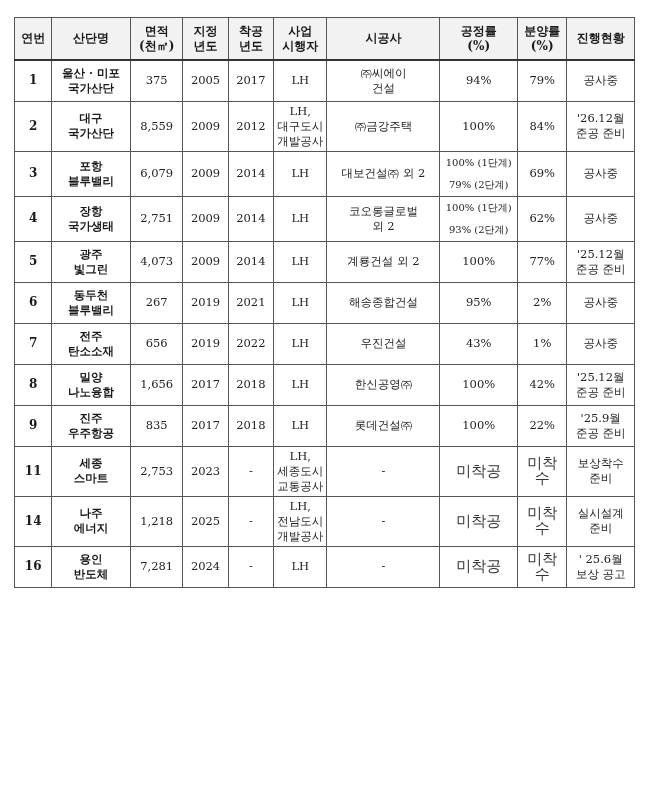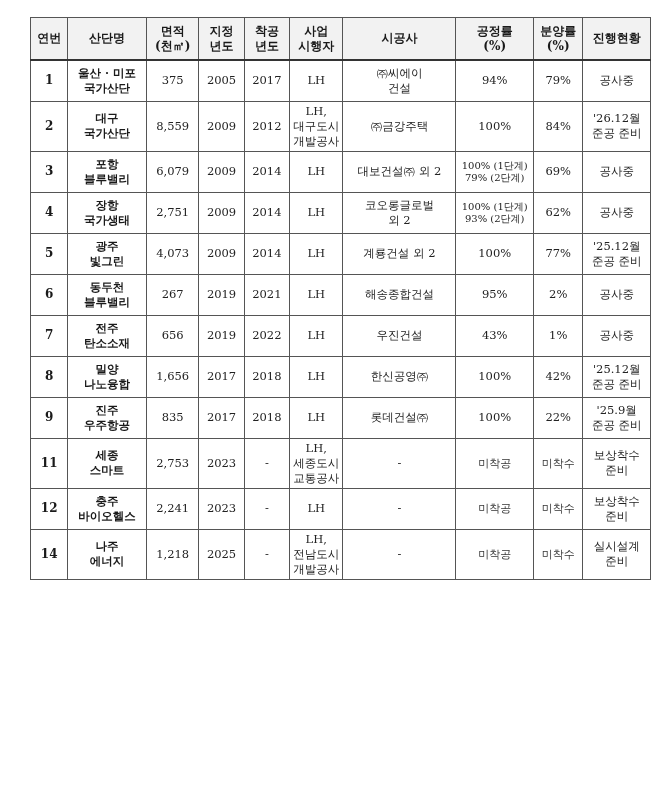--- a/index.html
+++ b/index.html
@@ -9,21 +9,21 @@
     }
     body {
       width: 657px;
       height: 800px;
       position: relative;
       font-family: "DejaVu Serif", "Liberation Serif", serif;
       color: #222222;
     }
     .table-wrap {
       position: absolute;
-      left: 30px;
+      left: 14px;
       top: 17px;
     }
     table {
       border-collapse: collapse;
       table-layout: fixed;
       width: 621px;
     }
     th, td {
       border: 1px solid #555555;
       text-align: center;
@@ -44,22 +44,22 @@
     thead tr {
       border-bottom: 2px solid #333;
     }
     tbody tr { height: 41px; }
     tbody tr.tall { height: 50px; }
     td.col-no, td.col-name {
       font-weight: bold;
       color: #1a1a1a;
     }
     td.col-no { font-size: 12px; }
-    td.small { font-size: 10px; line-height: 12px; }
-    td.sans { font-family: "DejaVu Sans", "Liberation Sans", sans-serif; font-size: 11px; color: #333; }
+    td.small { font-size: 10px; line-height: 22px; }
+    td.sans { font-family: "DejaVu Sans", "Liberation Sans", sans-serif; font-size: 15px; color: #333; }
     col.c0 { width: 37px; }
     col.c1 { width: 78px; }
     col.c2 { width: 52px; }
     col.c3 { width: 45px; }
     col.c4 { width: 45px; }
     col.c5 { width: 53px; }
     col.c6 { width: 112px; }
     col.c7 { width: 77px; }
     col.c8 { width: 49px; }
     col.c9 { width: 67px; }
@@ -238,45 +238,45 @@
           <td>-</td>
           <td>LH,
 세종도시
 교통공사</td>
           <td>-</td>
           <td class="sans">미착공</td>
           <td class="sans">미착수</td>
           <td>보상착수
 준비</td>
         </tr>
-        <tr>
-          <td class="col-no">12</td>
-          <td class="col-name">충주
-바이오헬스</td>
-          <td>2,241</td>
-          <td>2023</td>
-          <td>-</td>
-          <td>LH</td>
-          <td>-</td>
-          <td class="sans">미착공</td>
-          <td class="sans">미착수</td>
-          <td>보상착수
-준비</td>
-        </tr>
         <tr class="tall">
           <td class="col-no">14</td>
           <td class="col-name">나주
 에너지</td>
           <td>1,218</td>
           <td>2025</td>
           <td>-</td>
           <td>LH,
 전남도시
 개발공사</td>
           <td>-</td>
           <td class="sans">미착공</td>
           <td class="sans">미착수</td>
           <td>실시설계
 준비</td>
         </tr>
+        <tr>
+          <td class="col-no">16</td>
+          <td class="col-name">용인
+반도체</td>
+          <td>7,281</td>
+          <td>2024</td>
+          <td>-</td>
+          <td>LH</td>
+          <td>-</td>
+          <td class="sans">미착공</td>
+          <td class="sans">미착수</td>
+          <td>' 25.6월
+보상 공고</td>
+        </tr>
       </tbody>
   </table>
 </div>
 
 </body></html>

